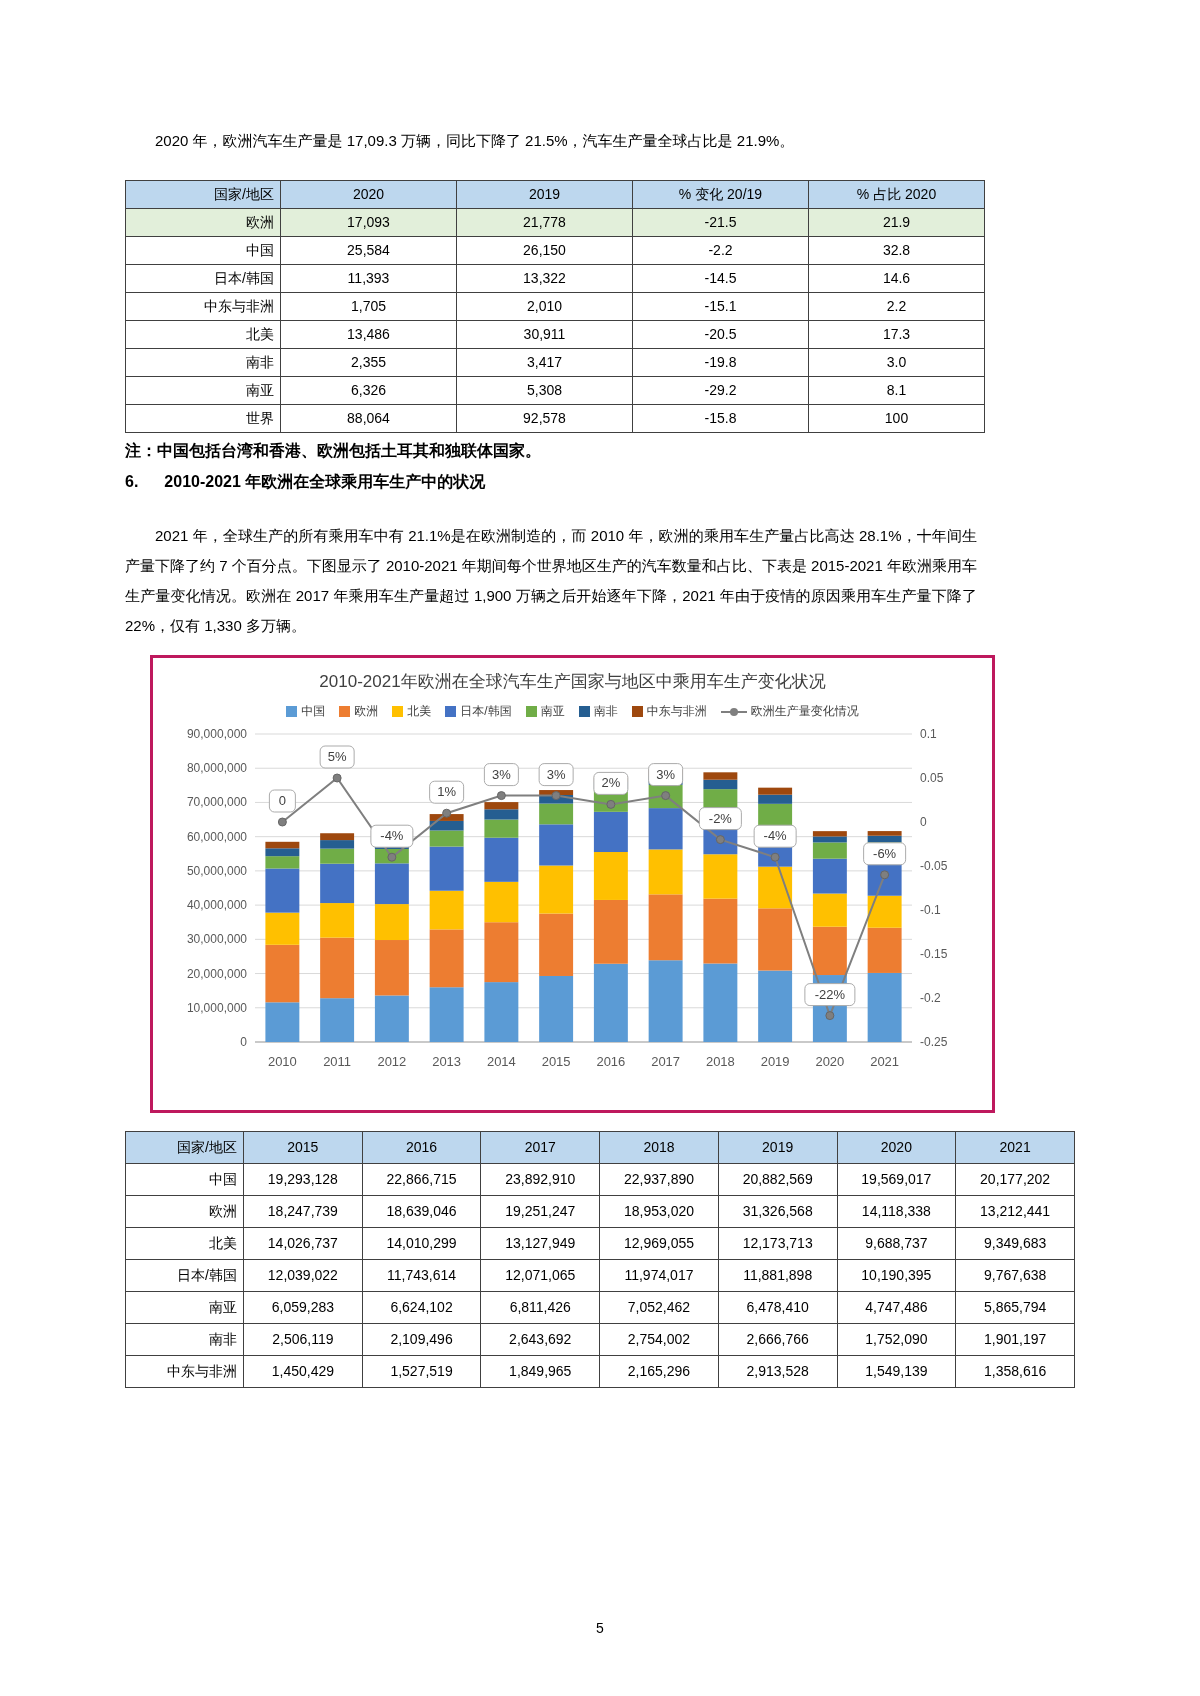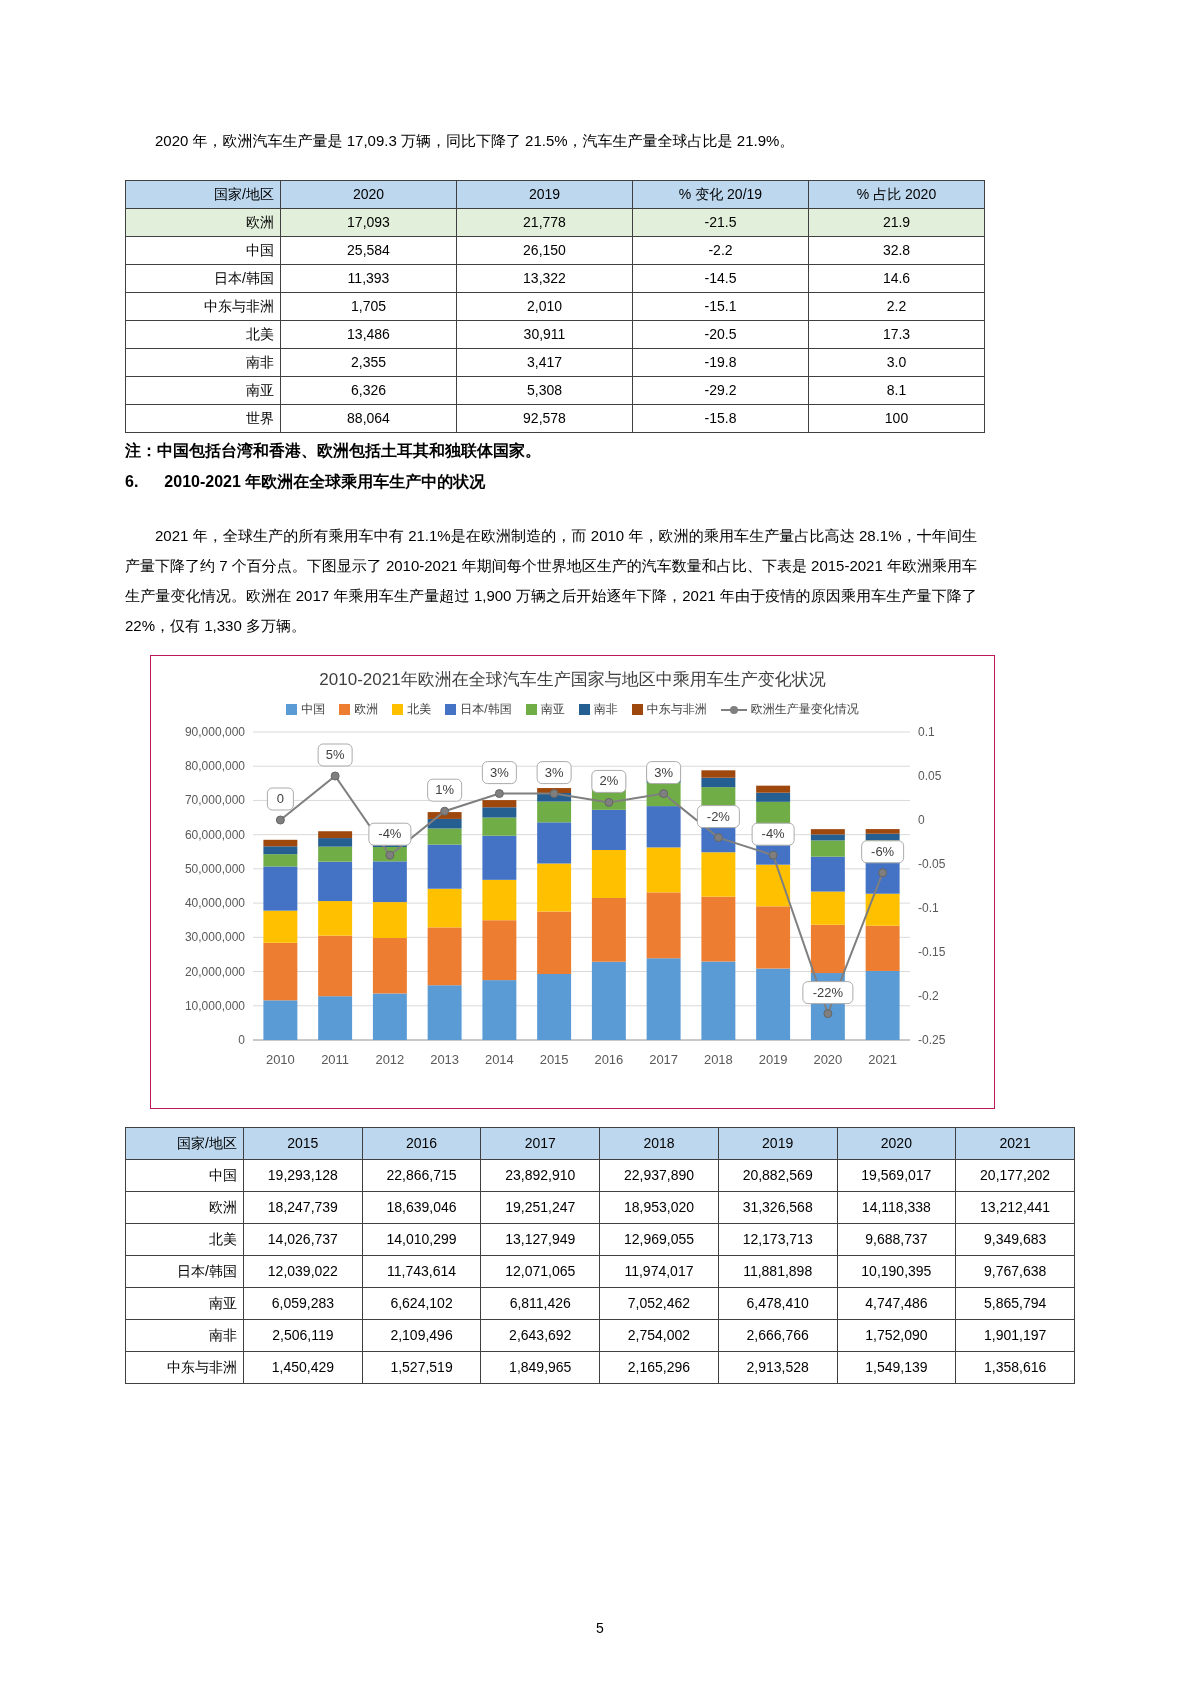--- a/index.html
+++ b/index.html
@@ -18,21 +18,21 @@
   .t1 { width:860px; margin-top:24px; }
   .t1 th:nth-child(1), .t1 td:nth-child(1) { width:155px; }
   .t1 tr.hl td { background:#E2EFDA; }
   .t2 { width:950px; margin-top:18px; }
   .t2 th:nth-child(1), .t2 td:nth-child(1) { width:118px; }
   .t2 td, .t2 th { padding:6px 6px; }
   .note { font-size:16px; font-weight:bold; margin-top:8px; }
   .heading { font-size:16px; font-weight:bold; margin-top:10px; }
   .heading .num { margin-right:26px; }
   
-  .chart-box { width:845px; margin-left:25px; margin-top:14px; border:1px solid #be185d; background:#fff; padding:12px 0 8px 0; }
+  .chart-box { width:845px; margin-left:25px; margin-top:14px; border:3px solid #be185d; background:#fff; padding:12px 0 8px 0; }
   .chart-title { text-align:center; font-size:17px; color:#404040; }
   .chart-legend { display:flex; justify-content:center; align-items:center; gap:14px; margin-top:10px; font-size:12px; color:#404040; flex-wrap:nowrap; }
   .legend-item { display:flex; align-items:center; gap:4px; }
   .swatch { width:11px; height:11px; display:inline-block; }
   .line-swatch { width:26px; height:2px; background:#7F7F7F; position:relative; display:inline-block; }
   .line-swatch .dot { position:absolute; left:9px; top:-3px; width:8px; height:8px; border-radius:50%; background:#7F7F7F; }
   .page-number { position:absolute; left:0; right:0; bottom:60px; text-align:center; font-size:14px; }
 </style>
 </head>
 <body>

